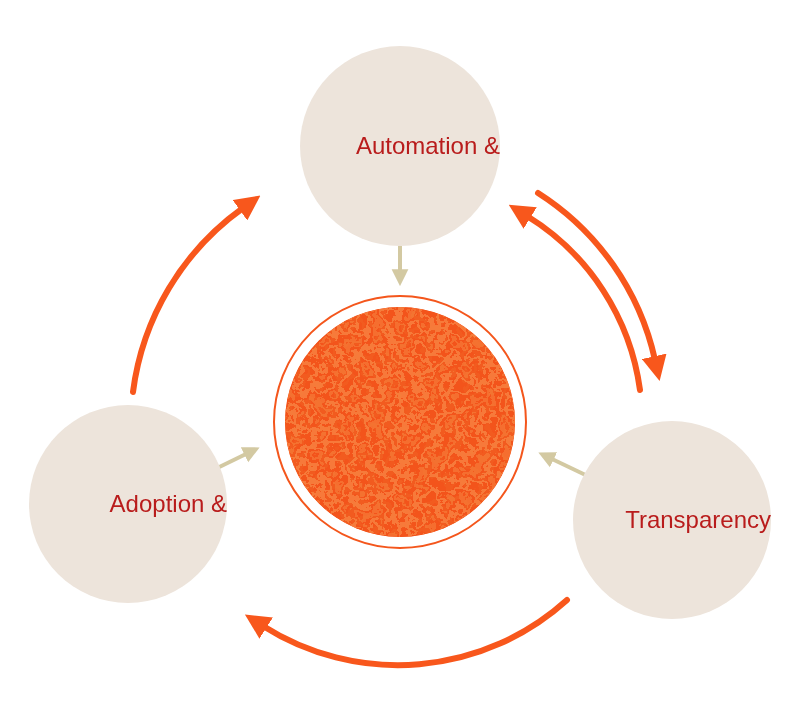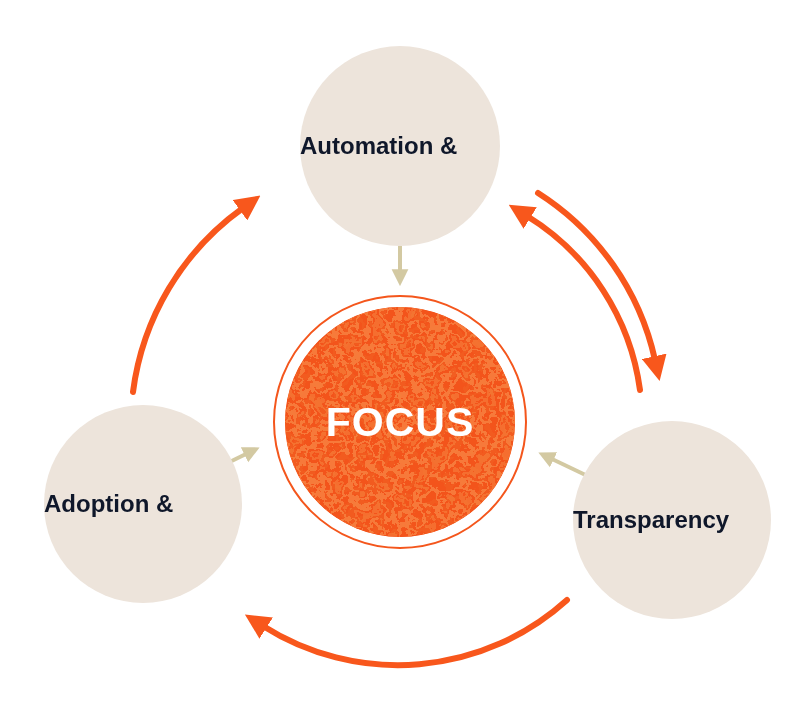--- a/index.html
+++ b/index.html
@@ -3,26 +3,26 @@
 <meta charset="utf-8">
 <style>
   html,body{margin:0;padding:0;background:#ffffff;}
   .canvas{
     position:relative;width:798px;height:720px;background:#ffffff;overflow:hidden;
     font-family:"Liberation Sans", sans-serif;
   }
   .arrows-layer{position:absolute;left:0;top:0;width:798px;height:720px;}
   .bubble{
     position:absolute;border-radius:50%;background:#EDE4DB;
-    display:flex;align-items:center;justify-content:flex-start;text-align:center;
-    color:#0f172a;font-weight:700;
+    display:flex;align-items:center;justify-content:flex-end;text-align:center;
+    color:#b91c1c;font-weight:400;
   }
   .bubble .bubble-label{font-size:24px;line-height:1.3;}
   .bubble-top{left:300px;top:46px;width:200px;height:200px;}
-  .bubble-left{left:44px;top:405px;width:198px;height:198px;}
+  .bubble-left{left:29px;top:405px;width:198px;height:198px;}
   .bubble-right{left:573px;top:421px;width:198px;height:198px;}
   .center-ring{
     position:absolute;left:273px;top:295px;width:250px;height:250px;
     border:2px solid #F4561C;border-radius:50%;
   }
   .center-fill{
     position:absolute;left:285px;top:307px;width:230px;height:230px;
     border-radius:50%;overflow:hidden;background:#F3541B;
     display:flex;align-items:center;justify-content:center;
   }
@@ -94,16 +94,15 @@
             <feFuncA type="discrete" tableValues="0 0.4 0 0 0.3 0 0.2 0"></feFuncA>
           </feComponentTransfer>
           <feColorMatrix type="matrix" values="0 0 0 0 0.88  0 0 0 0 0.28  0 0 0 0 0.05  0 0 0 1 0"></feColorMatrix>
           <feComposite operator="in" in2="SourceGraphic"></feComposite>
         </filter>
       </defs>
       <circle cx="115" cy="115" r="115" fill="#F3541B"></circle>
       <circle cx="115" cy="115" r="115" fill="#F3541B" filter="url(#grunge1)" opacity="0.6"></circle>
       <circle cx="115" cy="115" r="115" fill="#F3541B" filter="url(#grunge2)" opacity="0.45"></circle>
     </svg>
-    <div class="focus-label">FOCUS</div>
   </div>
 
 </div>
 
 </body></html>

